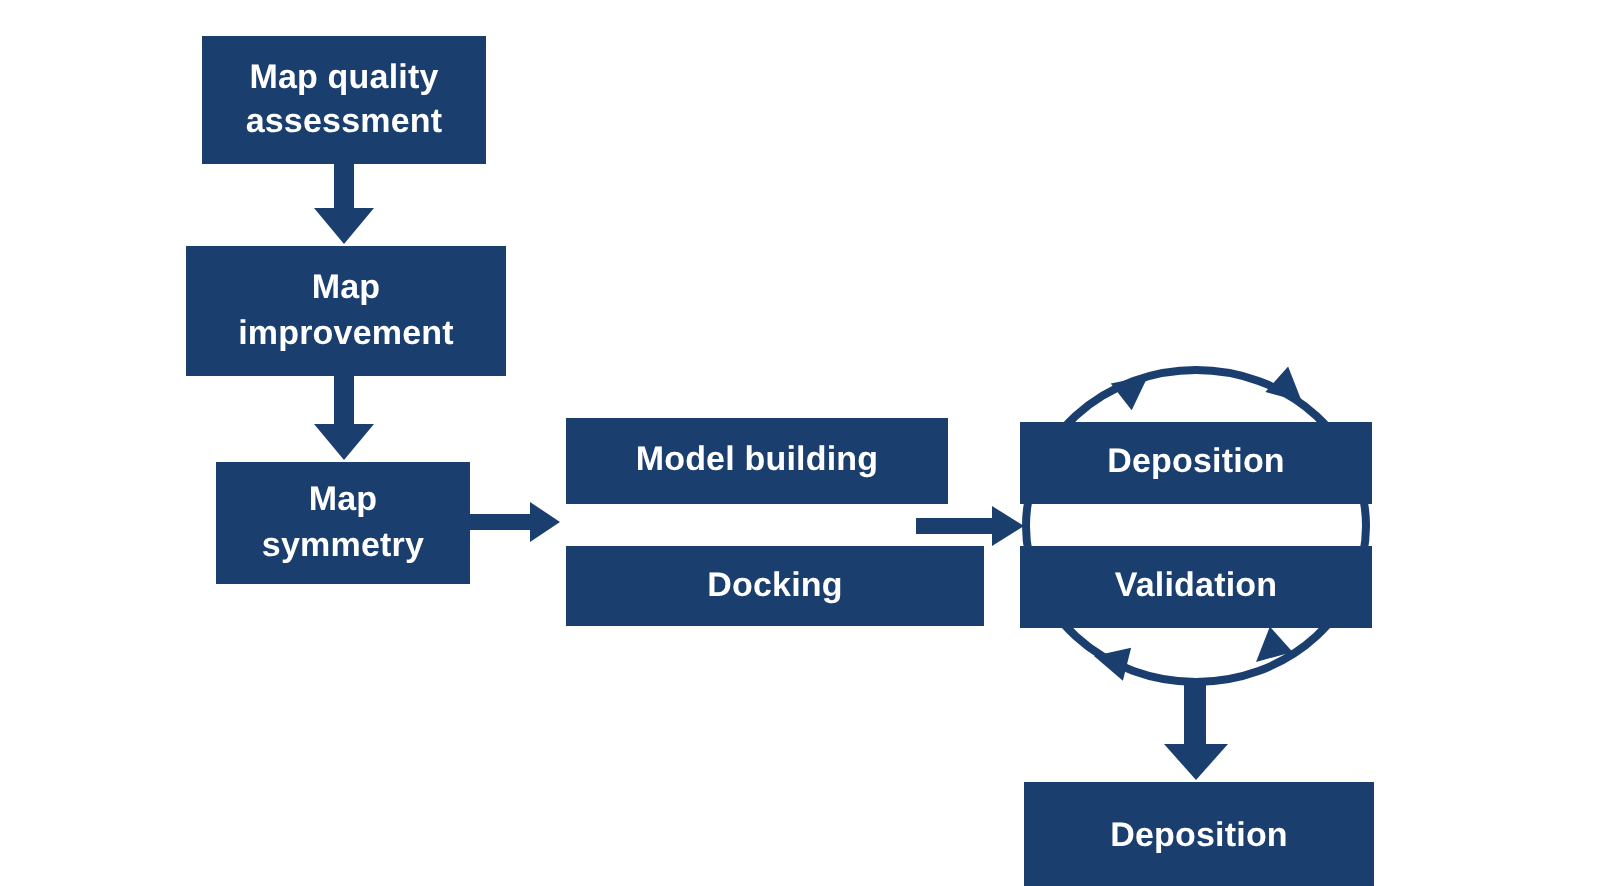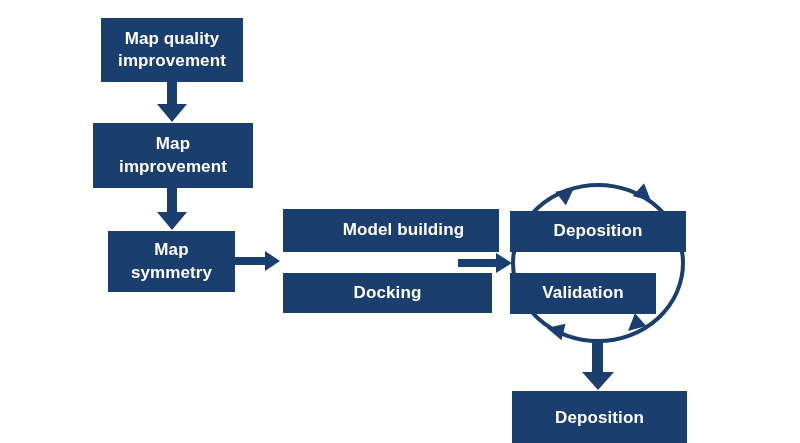--- a/index.html
+++ b/index.html
@@ -32,24 +32,24 @@
     text-align: center;
     font-size: 17px;
     font-weight: 600;
     line-height: 1.3;
     white-space: pre-line;
     letter-spacing: 0.1px;
   }
   .n-map-quality     { left: 101px; top: 18px;  width: 142px; height: 64px; }
   .n-map-improvement { left: 93px;  top: 123px; width: 160px; height: 65px; }
   .n-map-symmetry    { left: 108px; top: 231px; width: 127px; height: 61px; }
-  .n-model-building  { left: 283px; top: 209px; width: 191px; height: 43px; padding-left: 25px; }
+  .n-model-building  { left: 283px; top: 209px; width: 191px; height: 43px; }
   .n-docking         { left: 283px; top: 273px; width: 209px; height: 40px; }
   .n-refinement      { left: 510px; top: 211px; width: 176px; height: 41px; }
-  .n-validation      { left: 510px; top: 273px; width: 146px; height: 41px; }
+  .n-validation      { left: 510px; top: 273px; width: 176px; height: 41px; }
   .n-deposition      { left: 512px; top: 391px; width: 175px; height: 54px; }
 </style>
 </head>
 <body>
 
 <div class="canvas" style="--accent: #1a3e6e; --bg: #ffffff; --text: #ffffff;">
 
   <svg class="arrow-layer" width="800" height="443" viewBox="0 0 800 443" fill="#1a3e6e" stroke="none">
 
     <g>
@@ -80,21 +80,21 @@
       <polygon points="496,253 496,273 512,263"></polygon>
     </g>
 
     <g>
       <rect x="592" y="342" width="11" height="31"></rect>
       <polygon points="582,372 614,372 598,390"></polygon>
     </g>
   </svg>
 
   <div class="node n-map-quality">Map quality
-improvement</div>
+assessment</div>
 
   <div class="node n-map-improvement">Map
 improvement</div>
 
   <div class="node n-map-symmetry">Map
 symmetry</div>
 
   <div class="node n-model-building">Model building</div>
 
   <div class="node n-docking">Docking</div>

